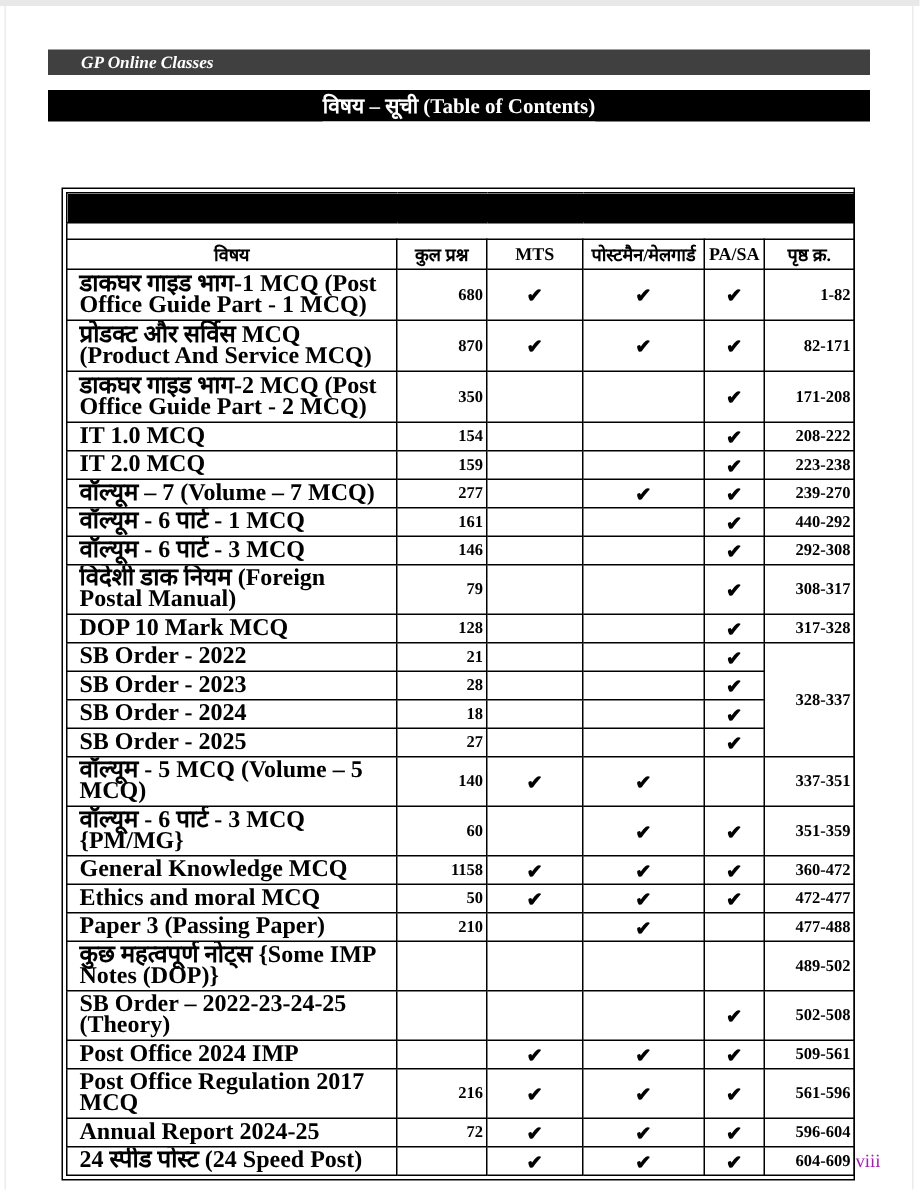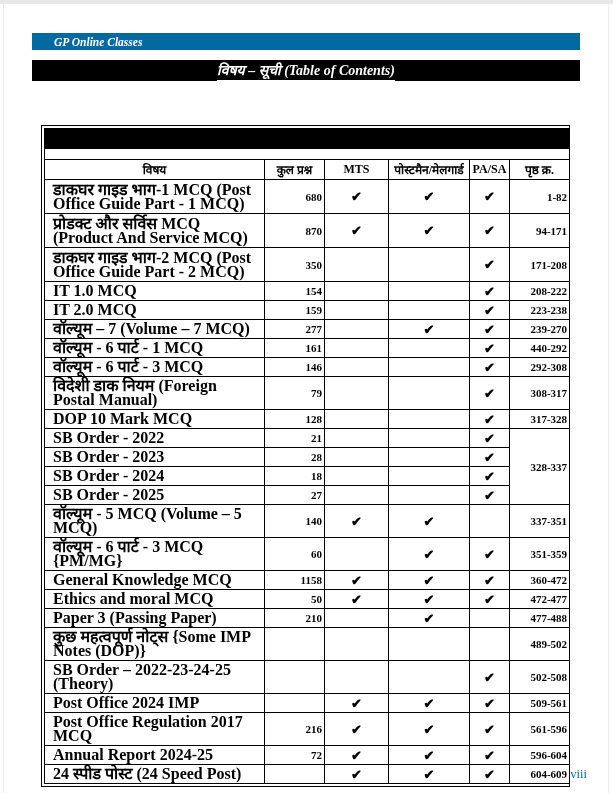--- a/index.html
+++ b/index.html
@@ -16,31 +16,31 @@
     background: #fff;
     border-top: 4px solid #e8e8e8;
   }
   .page-edge-left  { position:absolute; left:3px;  top:0; bottom:0; width:1px; background:#ececec; }
   .page-edge-right { position:absolute; left:608px; top:0; bottom:0; width:1px; background:#ececec; }
 
   
   .bar1 {
     position: absolute; left: 32px; top: 29px;
     width: 548px; height: 17px;
-    background: #0369a1; color: #fff;
+    background: #404040; color: #fff;
     display: flex; justify-content: space-between; align-items: center;
     padding: 0 26px 0 22px;
     font-weight: bold; font-style: italic; font-size: 11.5px;
   }
   .bar2 {
     position: absolute; left: 32px; top: 56px;
     width: 548px; height: 21px;
     background: #000; color: #fff;
     display: flex; justify-content: center; align-items: center;
-    font-weight: bold; font-style: italic; font-size: 14px;
+    font-weight: bold; font-size: 14px;
   }
   .bar2 .title-text { border-bottom: 1.5px solid #fff; padding-bottom: 1px; }
 
   
   .table-wrap {
     position: absolute; left: 41px; top: 121px;
     width: 529px;
     border: 1px solid #000;
     padding: 2px;
     background: #fff;
@@ -90,21 +90,21 @@
   }
   tr.row { height: 19px; }
   tr.row.tall { height: 34px; }
   tr.row.tall td.subject { padding-right: 10px; }
 
   
   .footer-page-num {
     position: absolute;
     right: 26px; bottom: 11px;
     font-size: 12.5px;
-    color: #0369a1;
+    color: #a21caf;
   }
 </style>
 </head>
 <body>
 
 <div class="page">
   <div class="page-edge-left"></div>
   <div class="page-edge-right"></div>
 
   <div class="bar1">
@@ -149,21 +149,21 @@
             <td class="check">✔</td>
             <td class="check">✔</td>
             <td class="pages">1-82</td>
           </tr>
           <tr class="row tall">
             <td class="subject">प्रोडक्ट और सर्विस MCQ (Product And Service MCQ)</td>
             <td class="num">870</td>
             <td class="check">✔</td>
             <td class="check">✔</td>
             <td class="check">✔</td>
-            <td class="pages">94-171</td>
+            <td class="pages">82-171</td>
           </tr>
           <tr class="row tall">
             <td class="subject">डाकघर गाइड भाग-2 MCQ (Post Office Guide Part - 2 MCQ)</td>
             <td class="num">350</td>
             <td class="check"></td>
             <td class="check"></td>
             <td class="check">✔</td>
             <td class="pages">171-208</td>
           </tr>
           <tr class="row">

